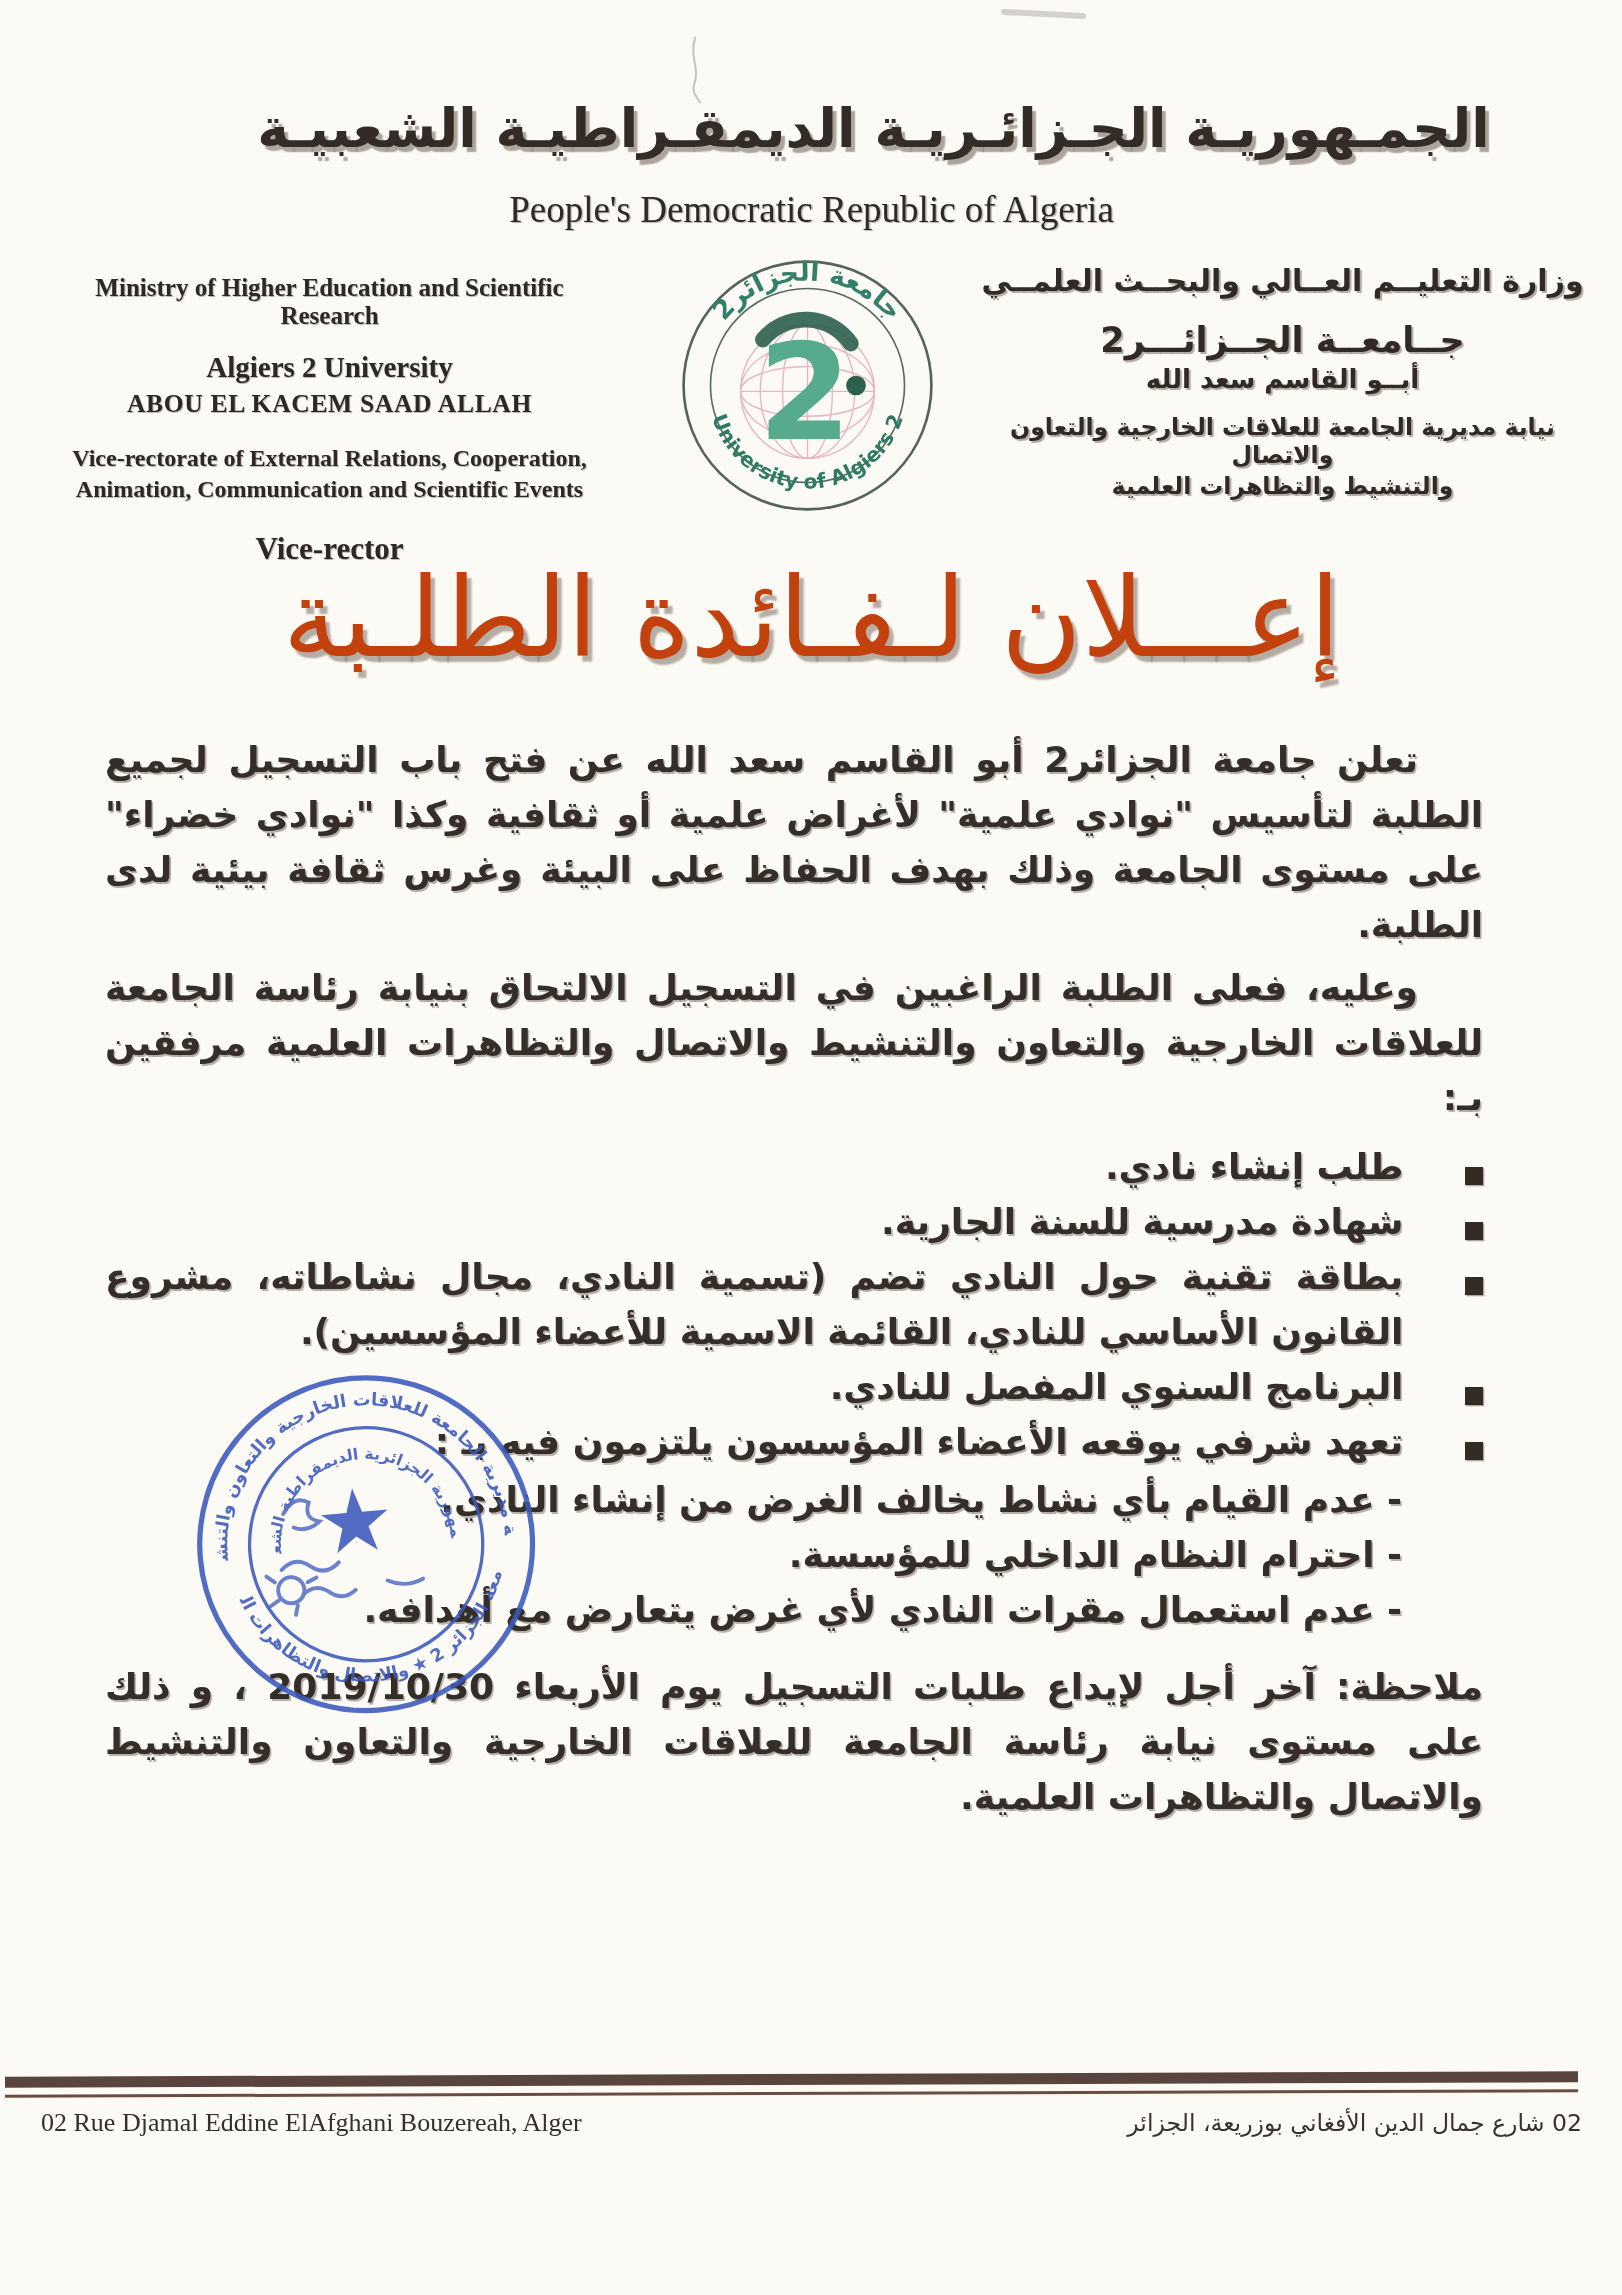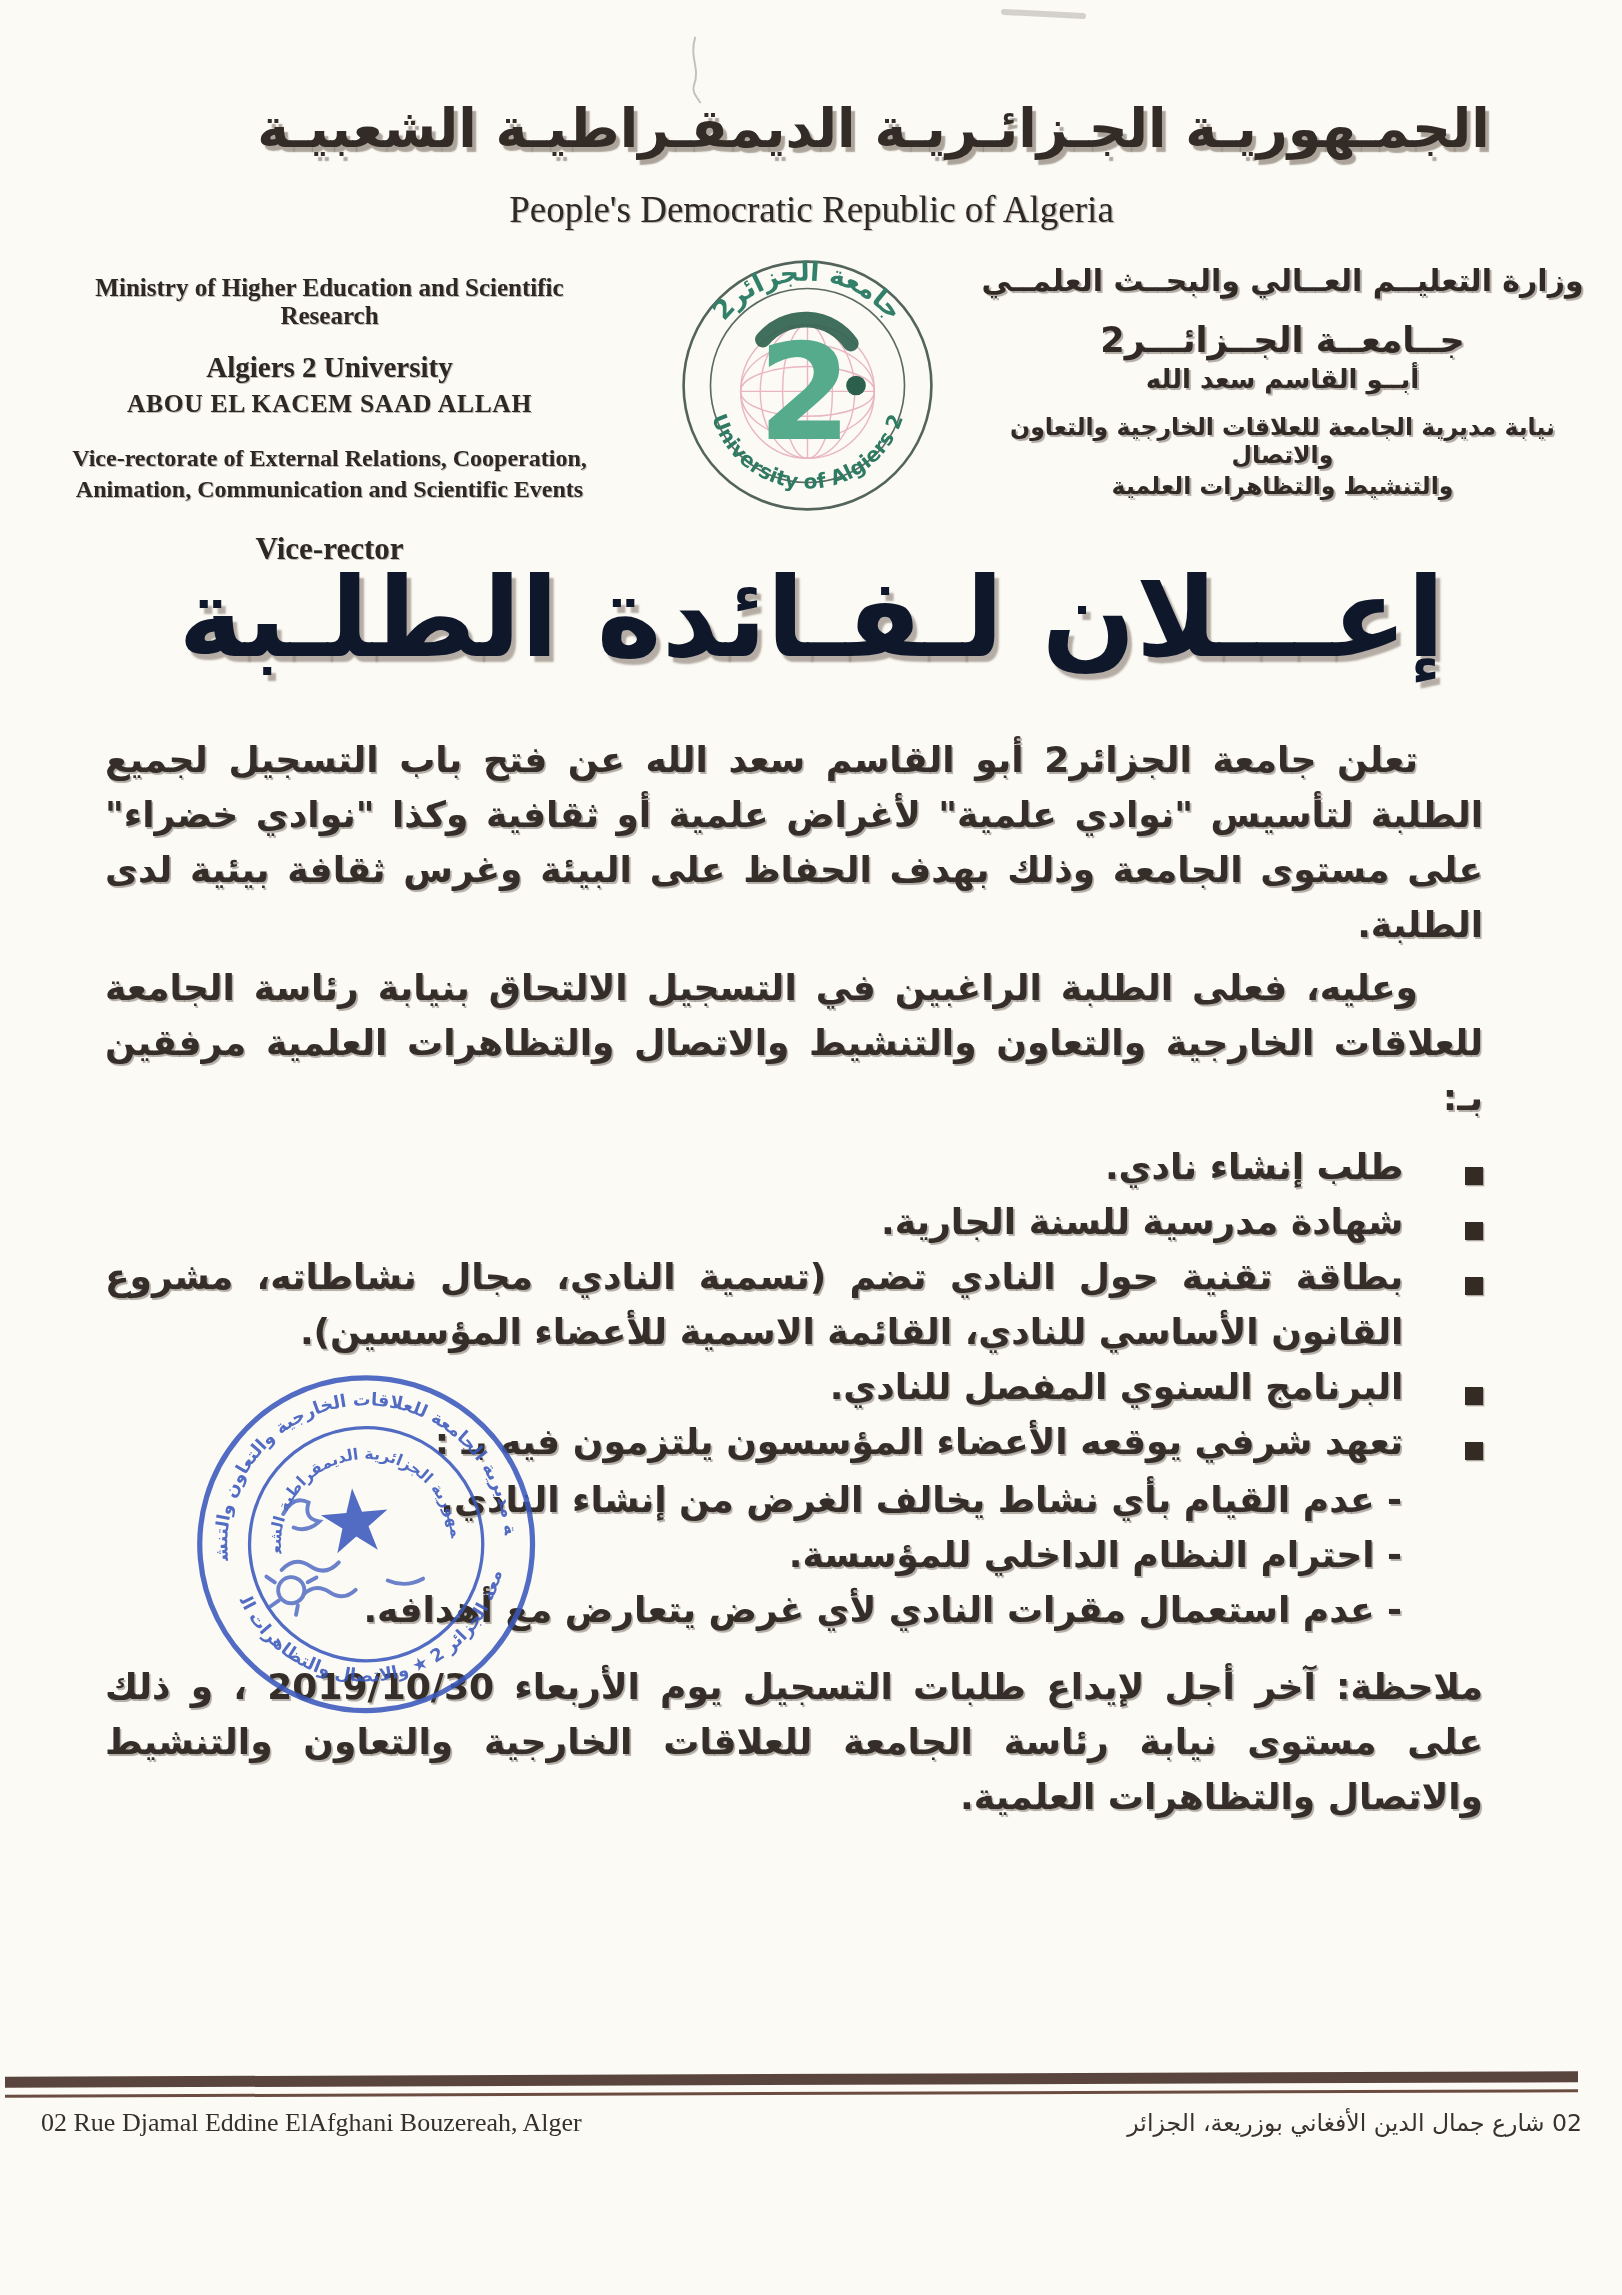--- a/index.html
+++ b/index.html
@@ -44,22 +44,22 @@
   .lh-right .r1 { font-size:30px; margin-bottom:22px; }
   .lh-right .r2 { font-size:35px; margin-bottom:3.9px; }
   .lh-right .r3 { font-size:26px; margin-bottom:19.6px; }
   .lh-right .r4 { font-size:23.6px; margin-bottom:2.6px; }
   .lh-right .r5 { font-size:23.6px; margin-bottom:30px; }
   .lh-right .r6 { font-size:29.4px; }
   .logo-wrap { position:absolute; left:679px; top:257px; width:257px; height:257px; }
   
   .main-title {
     position:absolute; top:558px; left:0; right:0; text-align:center;
-    direction:rtl; font-weight:bold; font-size:110px; line-height:1.1;
-    color:#0f172a; text-shadow:4.6px 5.9px 2px rgba(122,110,98,.55);
+    direction:rtl; font-weight:normal; font-size:110px; line-height:1.1;
+    color:#c2410c; text-shadow:4.6px 5.9px 2px rgba(122,110,98,.55);
   }
   
   .body-flow {
     position:absolute; top:732px; left:105px; right:140px;
     direction:rtl; text-align:justify;
     font-weight:bold; font-size:36px; line-height:55px;
     color:#352d27; text-shadow:1.6px 2px 0.7px rgba(92,82,72,.45);
   }
   .body-flow p.para { text-indent:65px; }
   .body-flow .p2 { margin-top:7.9px; }

